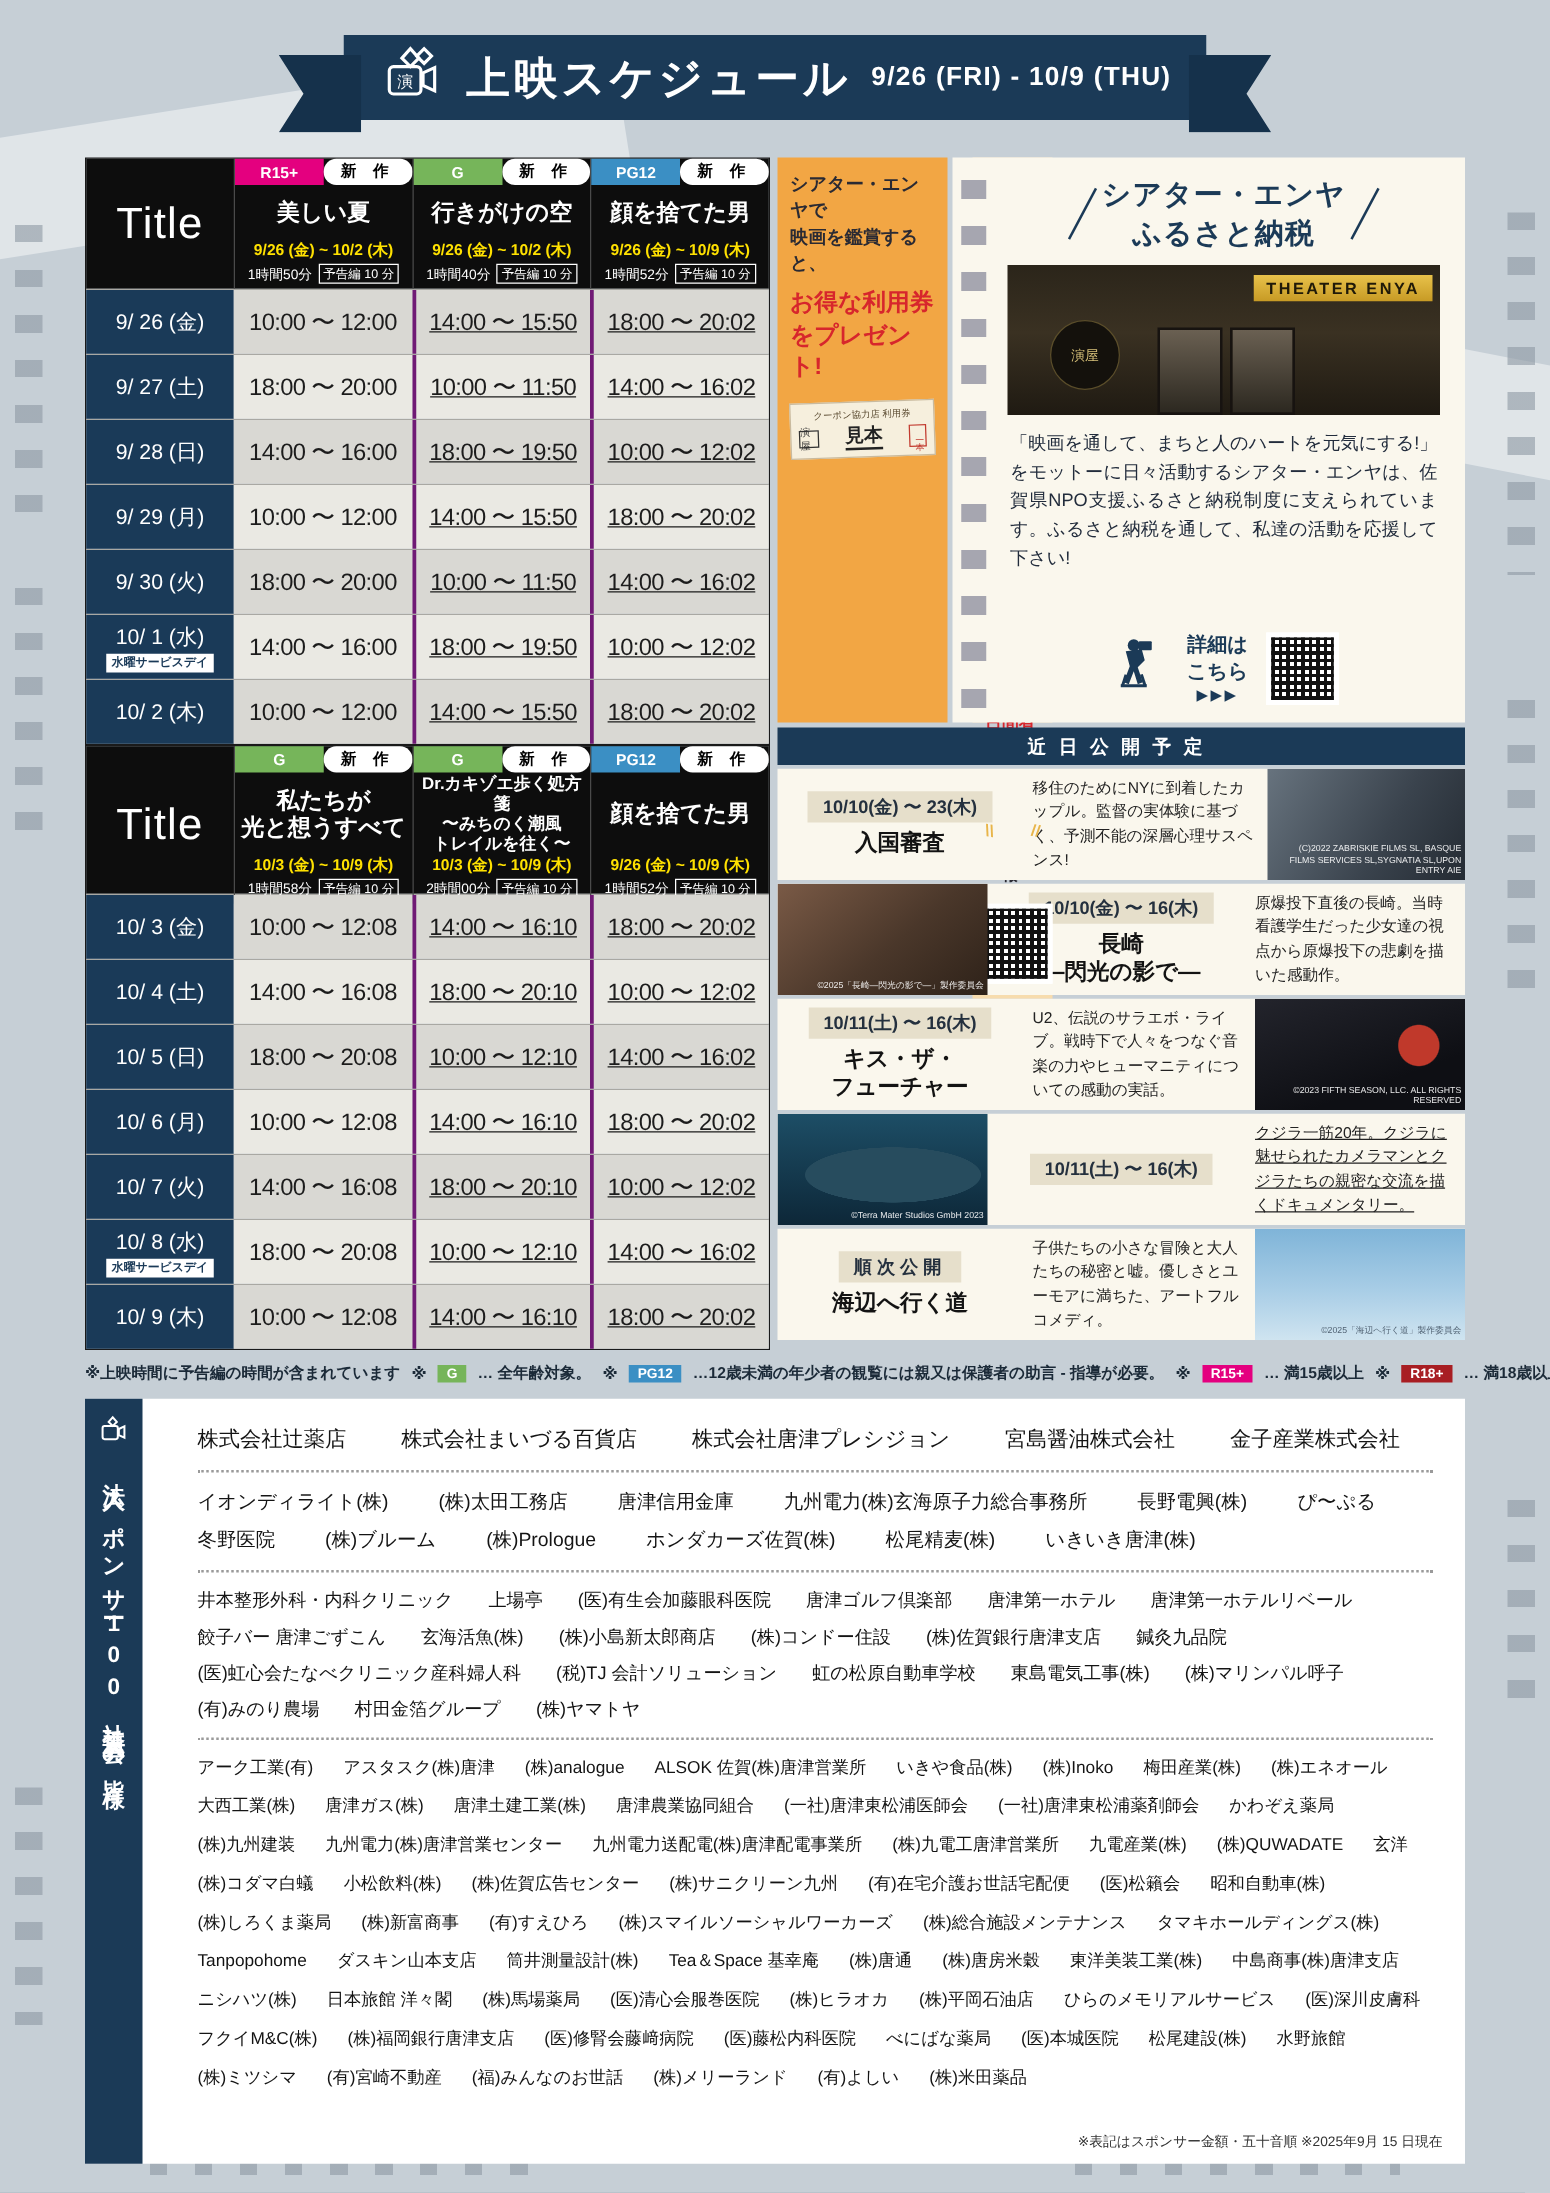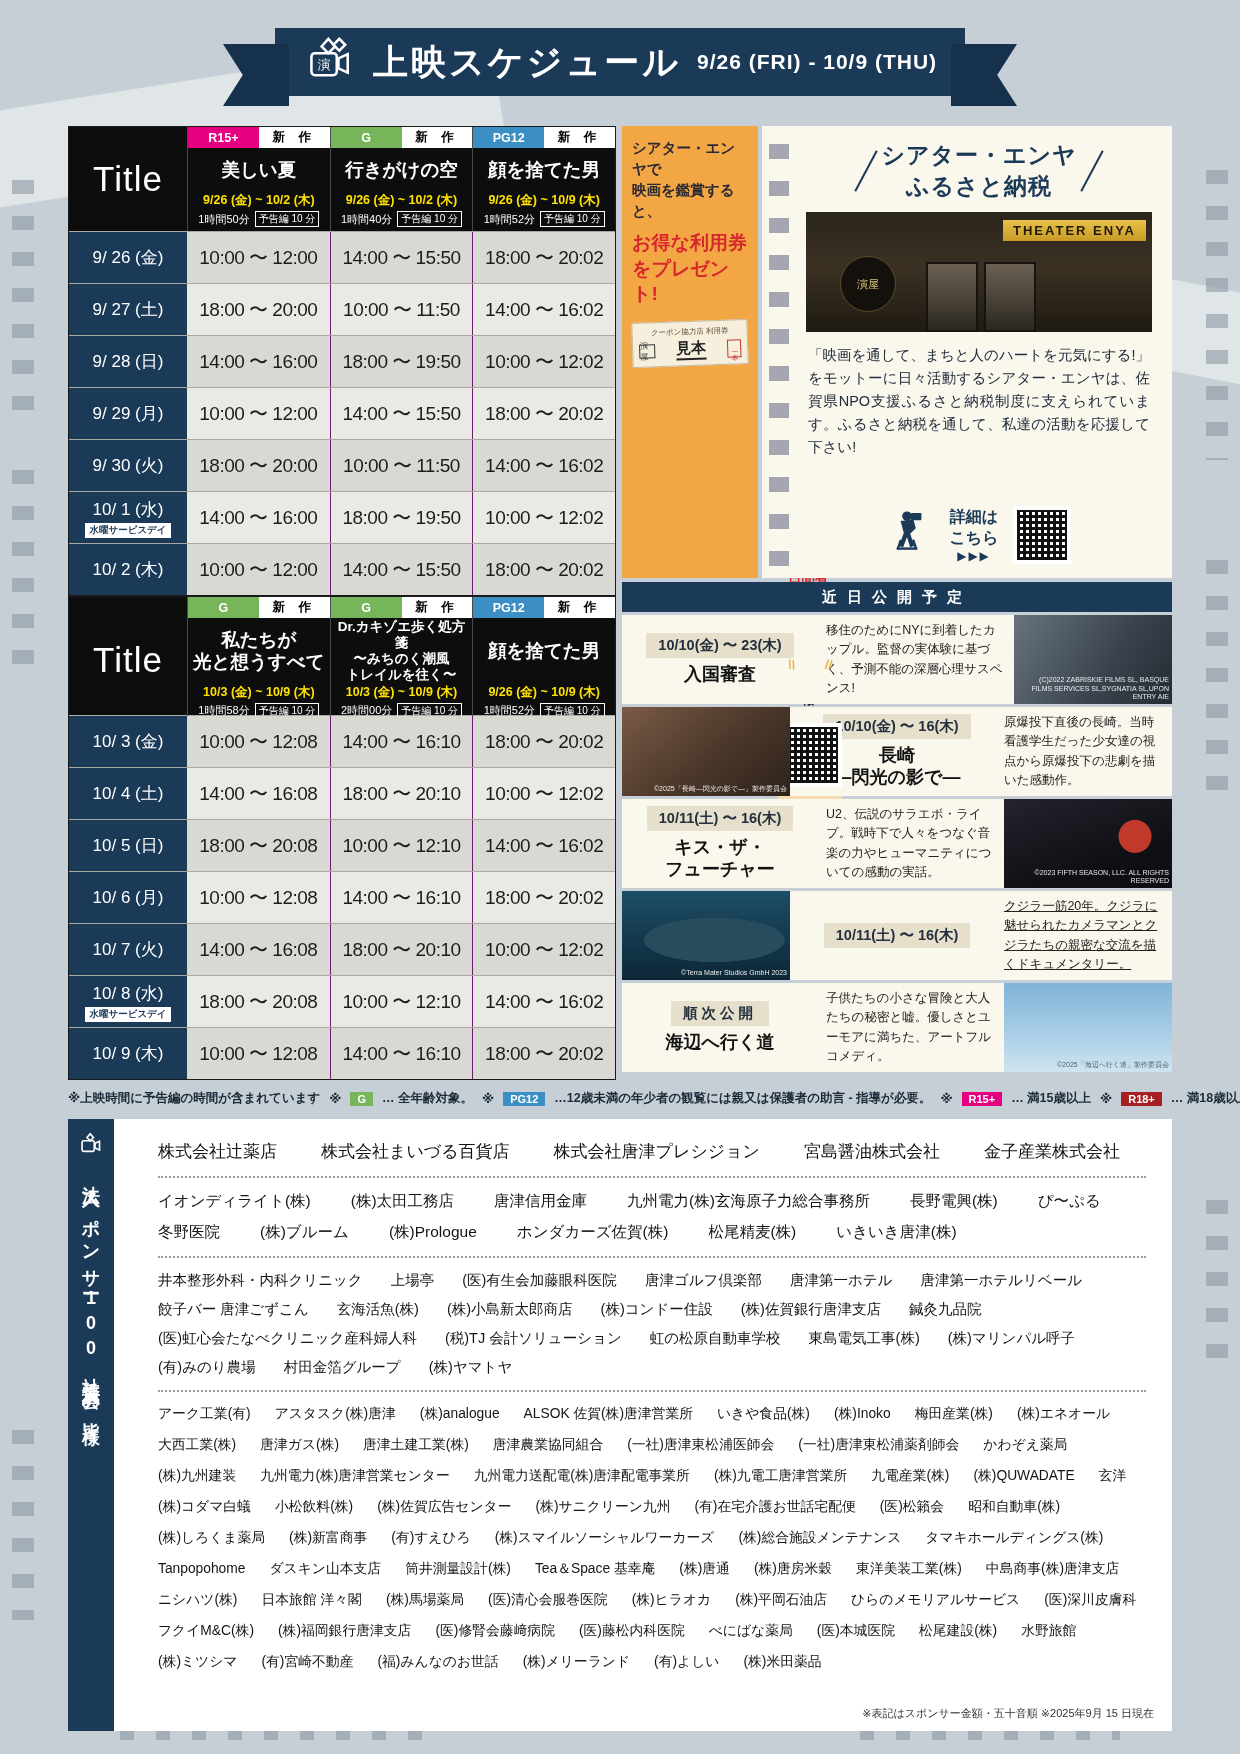--- a/index.html
+++ b/index.html
@@ -25,30 +25,30 @@
   .rightcol{flex:1;display:flex;flex-direction:column;}
 
   
   .sched-table{border:1px solid #1a1a1a;}
   .s-head{display:grid;grid-template-columns:118px 1fr 1fr 1fr;background:#0d0d0d;}
   .h1 .s-head{height:104px;} .h2 .s-head{height:118px;}
   .th-title{color:#fff;display:flex;align-items:center;justify-content:center;font-size:35px;font-weight:300;letter-spacing:1px;}
   .movie-head{display:flex;flex-direction:column;border-left:1px solid #4a4a4a;min-width:0;}
   .badges{display:flex;height:21px;flex:none;}
   .badge-rating{flex:1;color:#fff;font-weight:bold;font-size:12.5px;display:flex;align-items:center;justify-content:center;}
-  .badge-new{flex:1;background:#fff;color:#000;font-weight:bold;font-size:12.5px;letter-spacing:5px;display:flex;align-items:center;justify-content:center;}
+  .badge-new{flex:1;background:#fff;color:#000;font-weight:bold;font-size:12.5px;letter-spacing:5px;display:flex;align-items:center;justify-content:center;border-radius:10px;}
   .movie-title{flex:1;color:#fff;font-weight:bold;text-align:center;display:flex;align-items:center;justify-content:center;padding:1px 2px;line-height:1.18;white-space:pre-line;}
   .movie-dates{color:#ffe100;font-weight:bold;font-size:12.5px;text-align:center;white-space:nowrap;}
   .movie-dur{display:flex;align-items:center;justify-content:center;gap:5px;padding:2px 0 4px;color:#fff;font-size:11px;}
   .trailer-chip{border:1px solid #fff;padding:0 3px;font-size:10px;white-space:nowrap;}
   .s-row{display:grid;grid-template-columns:118px 1fr 1fr 1fr;height:52px;border-top:1px solid #a9a8a3;}
   .row-date{background:#1a3a58;color:#fff;display:flex;flex-direction:column;align-items:center;justify-content:center;font-size:17px;}
   .service-badge{background:#fff;color:#1a3a58;font-size:9.5px;font-weight:bold;padding:1px 4px;margin-top:2px;}
   .cell{display:flex;align-items:center;justify-content:center;font-size:19px;color:#1c1c1c;letter-spacing:-.5px;}
-  .s-row > .cell + .cell{border-left:1px solid #701a75;}
+  .s-row > .cell + .cell{border-left:3px solid #701a75;text-decoration:underline;}
   .r-even .cell{background:#d9d8d3;} .r-odd .cell{background:#eae9e3;}
 
   
   .right-top{display:flex;height:452px;}
   .promo{width:140px;display:flex;flex-direction:row;gap:20px;background:transparent;}
   .promo-top{background:#f2a644;padding:12px 10px 10px;}
   .promo-line1{font-size:14.5px;font-weight:bold;color:#2a2a33;white-space:pre-line;line-height:1.45;}
   .promo-line2{font-size:19px;font-weight:bold;color:#d7262c;white-space:pre-line;line-height:1.35;margin-top:8px;}
   .ticket{margin:14px auto 4px;width:116px;background:#f6efdd;border:1px solid #c9b globalization;border:1px solid #c9ba9e;transform:rotate(-2deg);padding:5px 6px;position:relative;}
   .ticket-label{font-size:7.5px;color:#5a4a30;text-align:center;}

